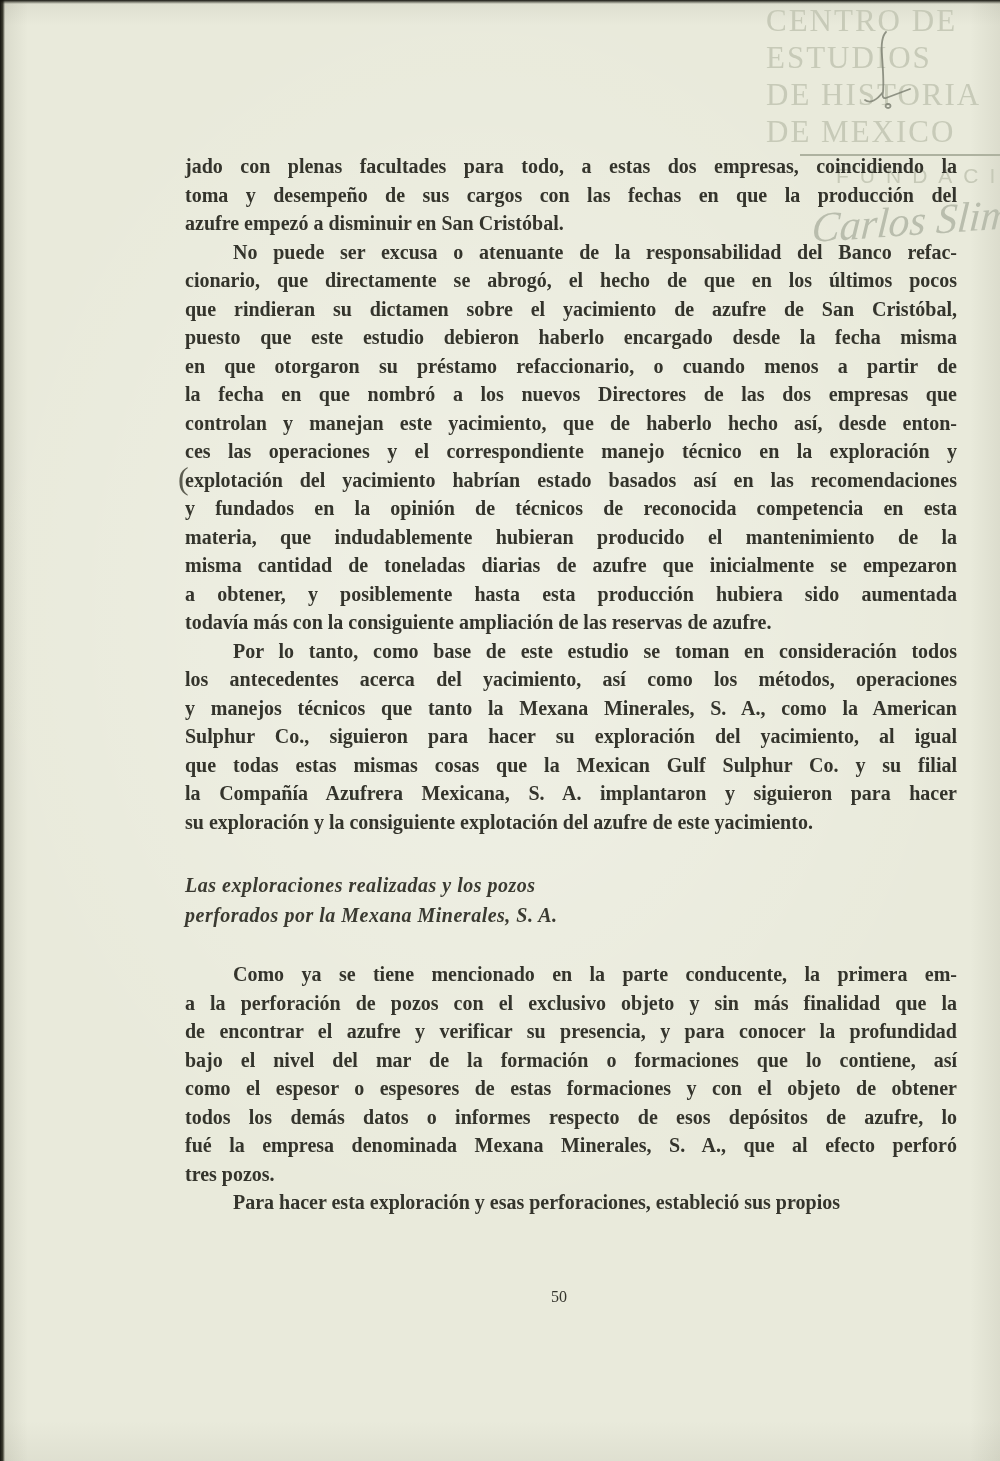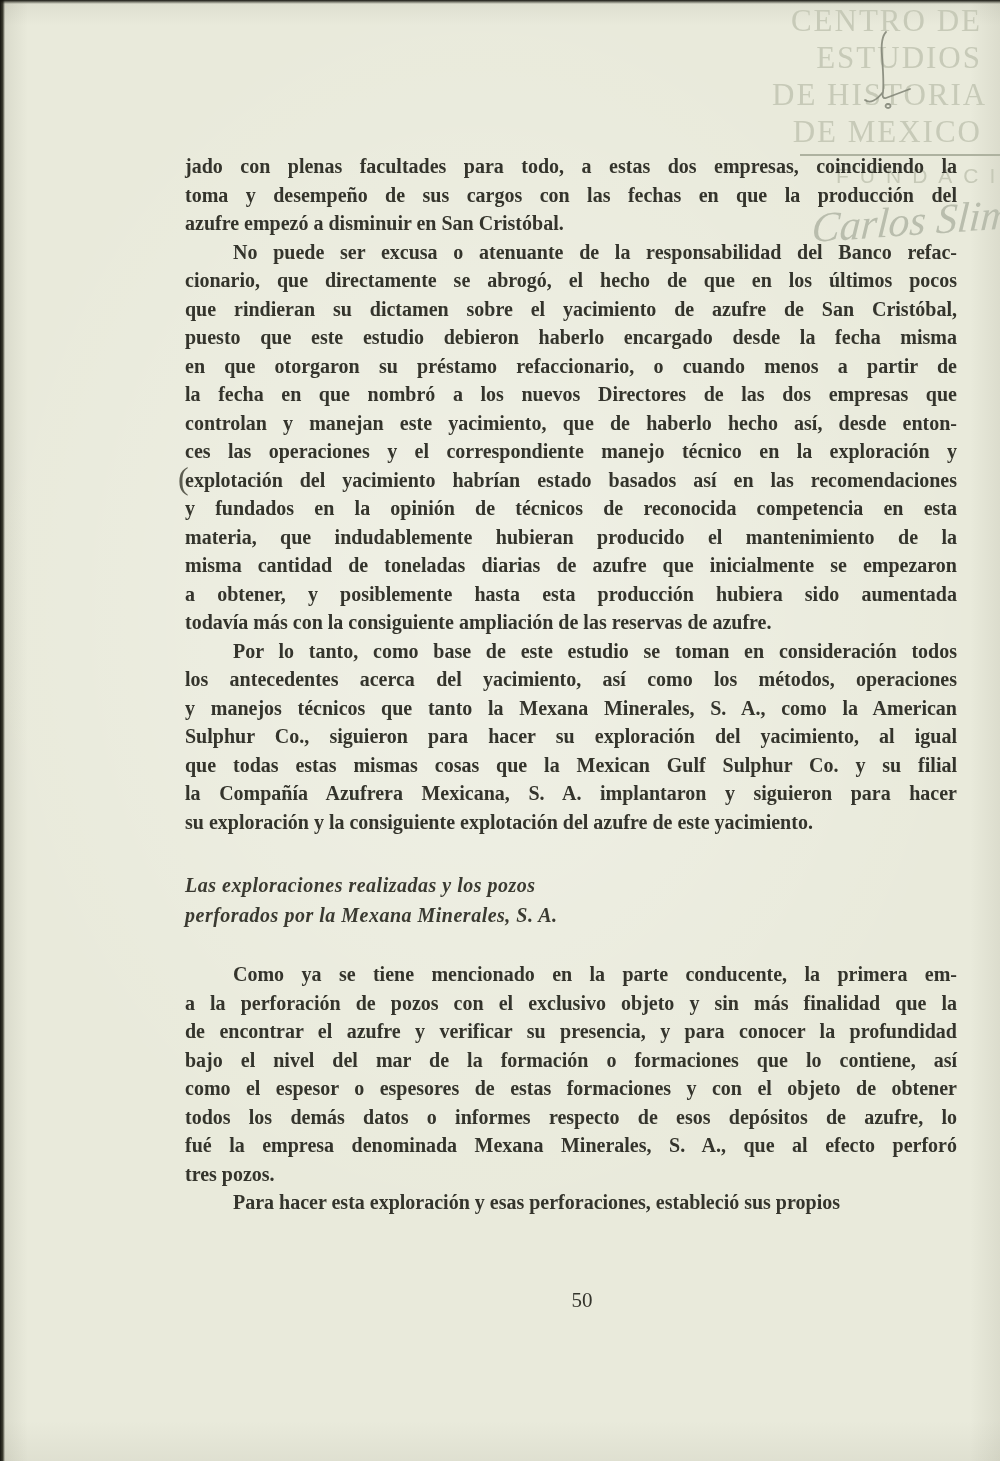--- a/index.html
+++ b/index.html
@@ -16,21 +16,21 @@
       #e9eadb;
     overflow:hidden;
     font-family:"Liberation Serif", serif;
   }
   .edge-left{position:absolute;left:0;top:0;width:5px;height:100%;
     background:linear-gradient(to right,#15150f 0%,#3c3c30 55%,rgba(60,60,48,0) 100%);}
   .edge-top{position:absolute;left:0;top:0;width:100%;height:4px;
     background:linear-gradient(to bottom,#15150f 0%,rgba(30,30,22,0.35) 65%,rgba(30,30,22,0) 100%);}
 
   
-  .wm{position:absolute;right:18px;top:2px;width:210px;text-align:right;z-index:1;}
+  .wm{position:absolute;right:24px;top:2px;width:210px;text-align:left;z-index:1;}
   .wm-line{
     font-family:"Liberation Serif", serif;
     font-size:31px;line-height:37px;letter-spacing:2px;
     color:#c7cab8;white-space:nowrap;
   }
   .wm-rule{position:absolute;left:800px;top:154px;width:200px;height:2px;background:#aeb2a0;z-index:1;}
   .wm-foundation{
     position:absolute;left:836px;top:164px;z-index:1;
     font-family:"Liberation Sans", sans-serif;
     font-size:21px;letter-spacing:11px;color:#c6c9b7;white-space:nowrap;
@@ -56,22 +56,22 @@
     font-weight:bold;
   }
   .line.last{text-align-last:left;}
   .line.first{text-indent:48px;}
   .heading{margin-top:34px;margin-bottom:30px;}
   .heading .line{
     font-style:italic;text-align:center;text-align-last:left;
     line-height:30px;letter-spacing:0.5px;color:#3a3a31;
   }
   .page-number{
-    position:absolute;left:196px;top:1288px;width:772px;z-index:3;
-    text-align:center;font-size:21px;color:#34342c;
+    position:absolute;left:173px;top:1288px;width:772px;z-index:3;
+    text-align:center;font-size:16px;color:#34342c;
   }
 </style>
 </head>
 <body>
 
 <div class="page">
 
   <div class="edge-left"></div>
   <div class="edge-top"></div>
 

